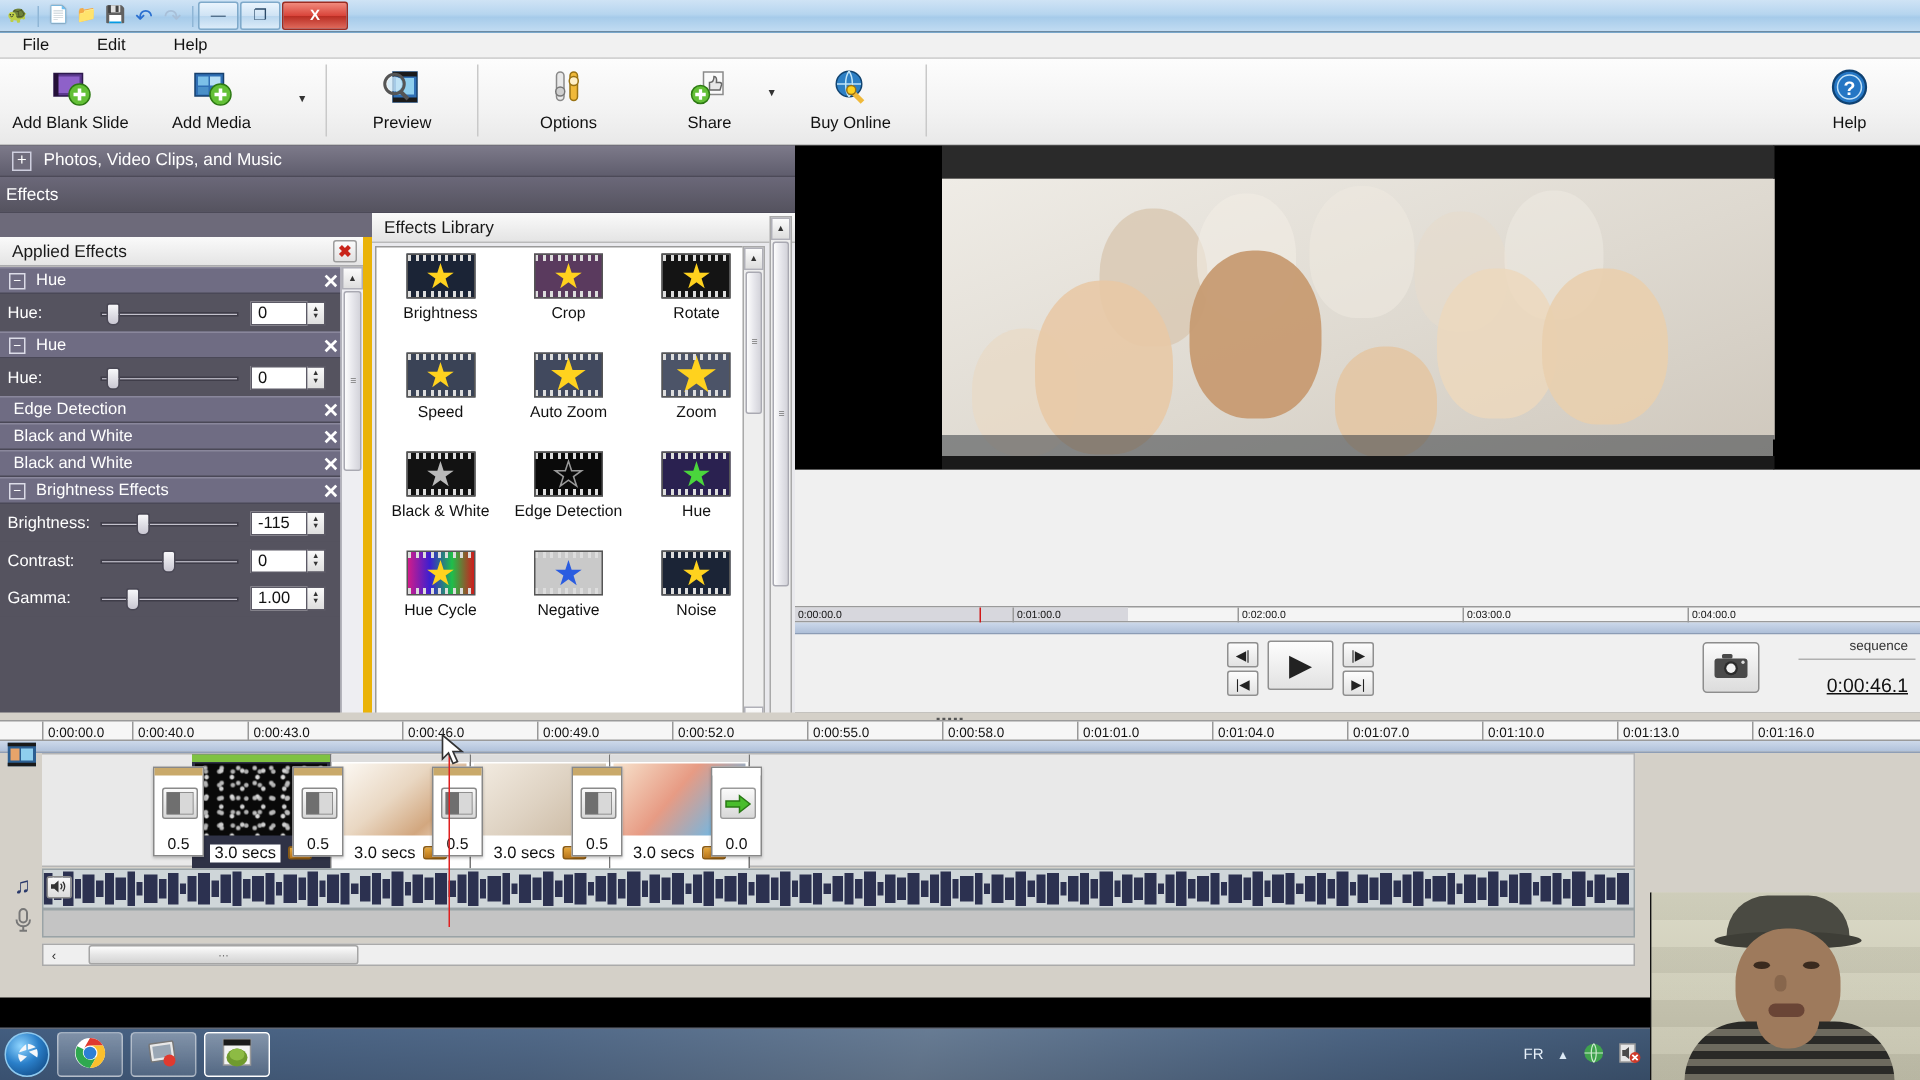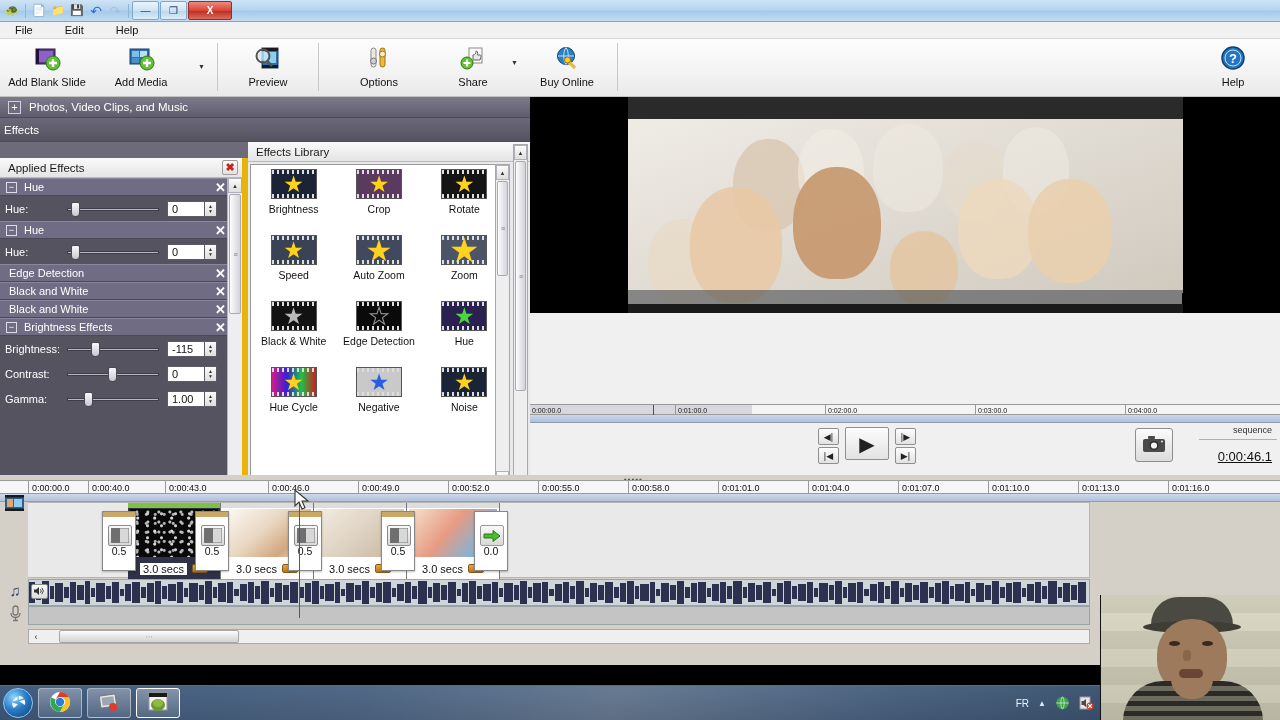--- a/index.html
+++ b/index.html
@@ -303,21 +303,21 @@
     position: absolute; top: 8px; width: 34px; height: 60px;
     background: #fff; border: 1px solid #888; box-shadow: 0 1px 2px rgba(0,0,0,.25);
   }
   .trans .cap { position: absolute; left: 0; top: 0; width: 100%; height: 5px; background: #c9a96a; }
   .trans .icon {
     position: absolute; left: 5px; top: 13px; width: 24px; height: 21px;
     background: linear-gradient(to bottom,#fafafa,#d8d8d8);
     border: 1px solid #8a8a8a; border-radius: 2px;
     display: flex; align-items: center; justify-content: center;
   }
-  .trans .tv { position: absolute; left: 0; bottom: 13px; width: 100%; text-align: center;
+  .trans .tv { position: absolute; left: 0; bottom: 1px; width: 100%; text-align: center;
                font-size: 10.5px; color: #111; }
   .tl-playhead { position: absolute; top: 19px; width: 1px; height: 124px; background: #e02020; z-index: 40; }
 
   .track-ico { position: absolute; width: 20px; height: 20px; display:flex;
                align-items:center; justify-content:center; }
   .audio-track {
     position: absolute; left: 28px; top: 104px; width: 1062px; height: 27px;
     background: #cfd6d9; border: 1px solid #9aa3a6; overflow: hidden;
   }
   .narr-track {

